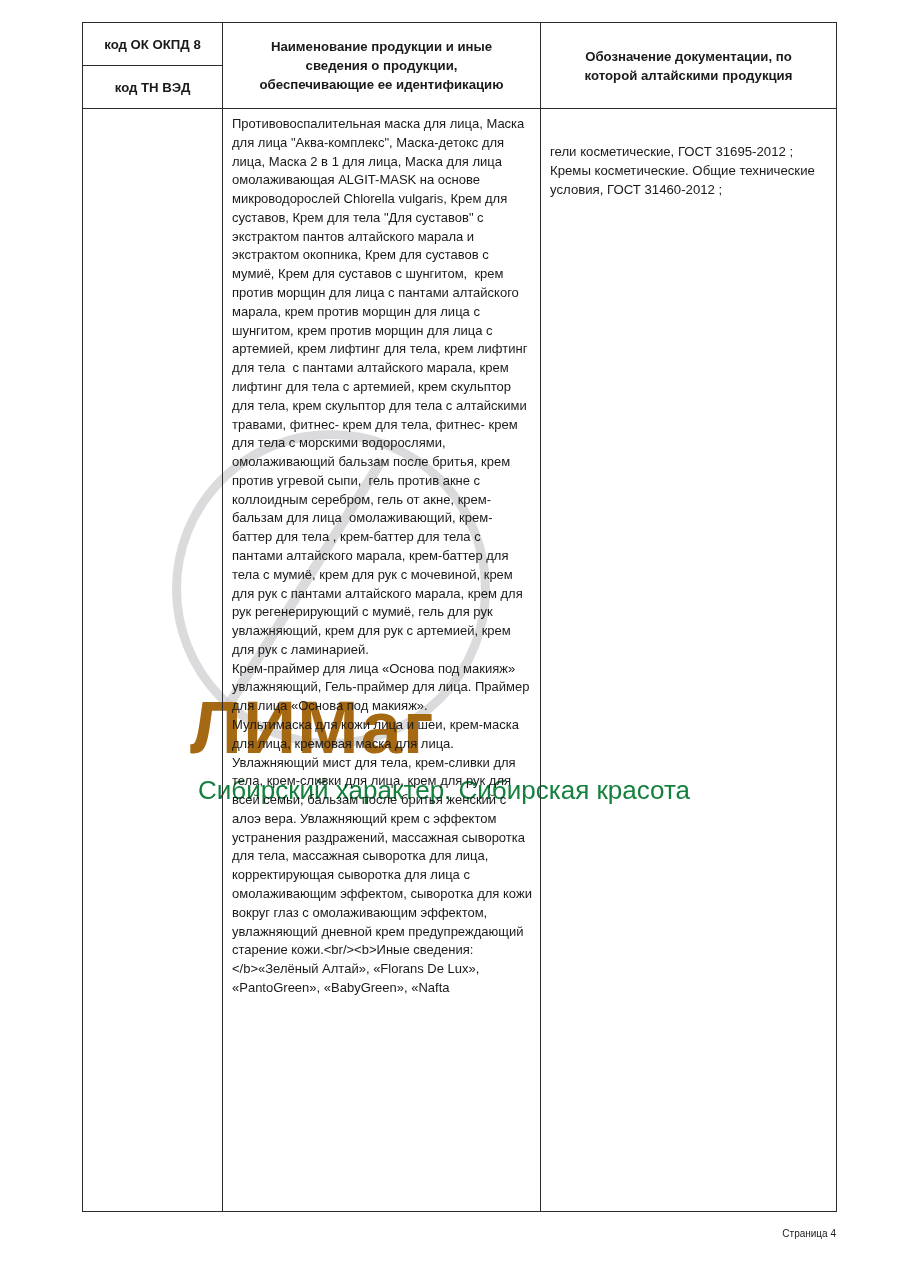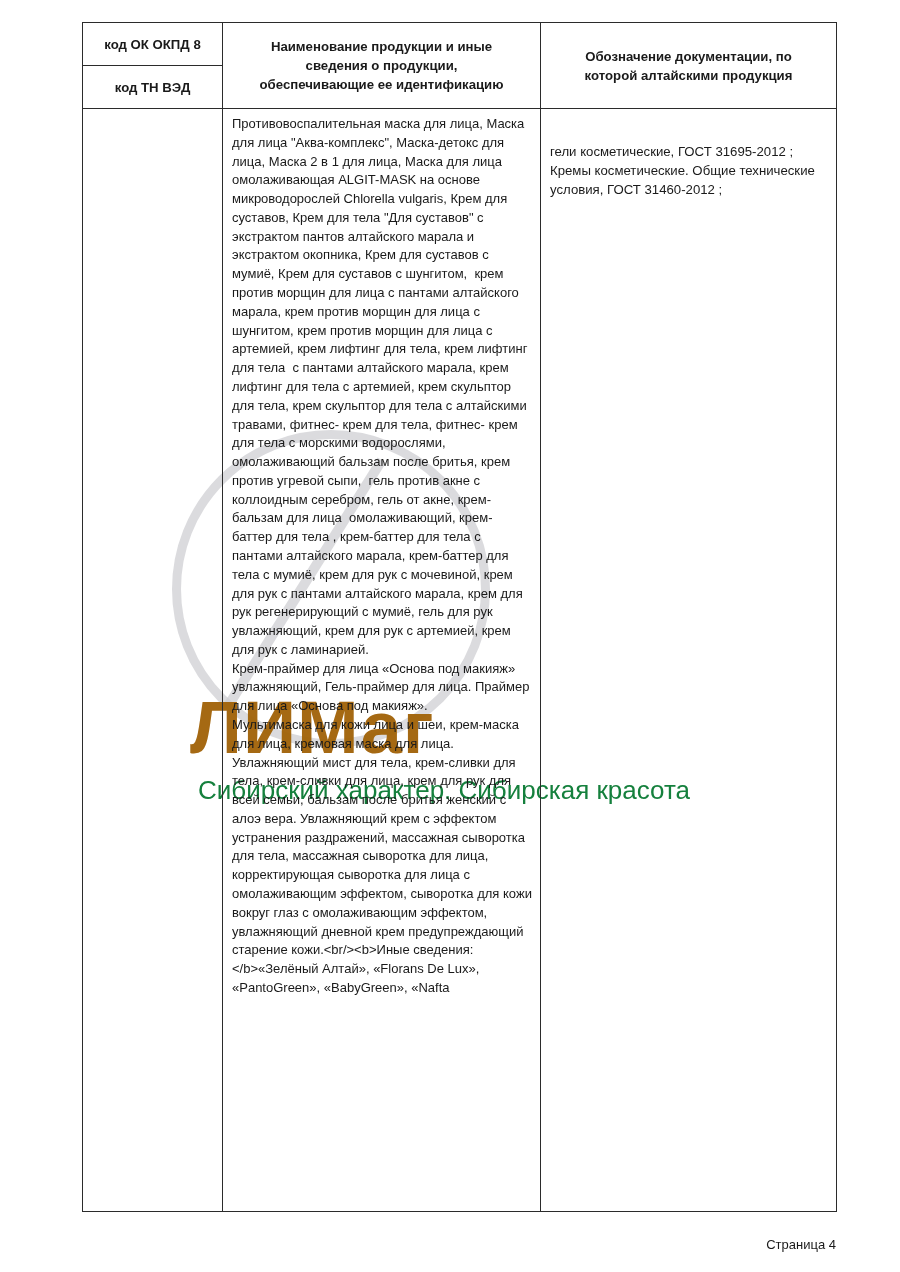--- a/index.html
+++ b/index.html
@@ -118,24 +118,23 @@
     line-height: 1.445;
     white-space: pre-wrap;
     margin-top: 27px;
   }
 
   
   .footer {
     position: absolute;
     right: 64px;
     top: 1228px;
-    font-size: 13px;
+    font-size: 10px;
     color: #1a1a1a;
     z-index: 10;
-    margin-top: 9px;
   }
 </style>
 </head>
 <body>
 
 <div class="page">
 
   <div class="watermark">
     <div class="wm-circle"></div>
     <div class="wm-slash"></div>

